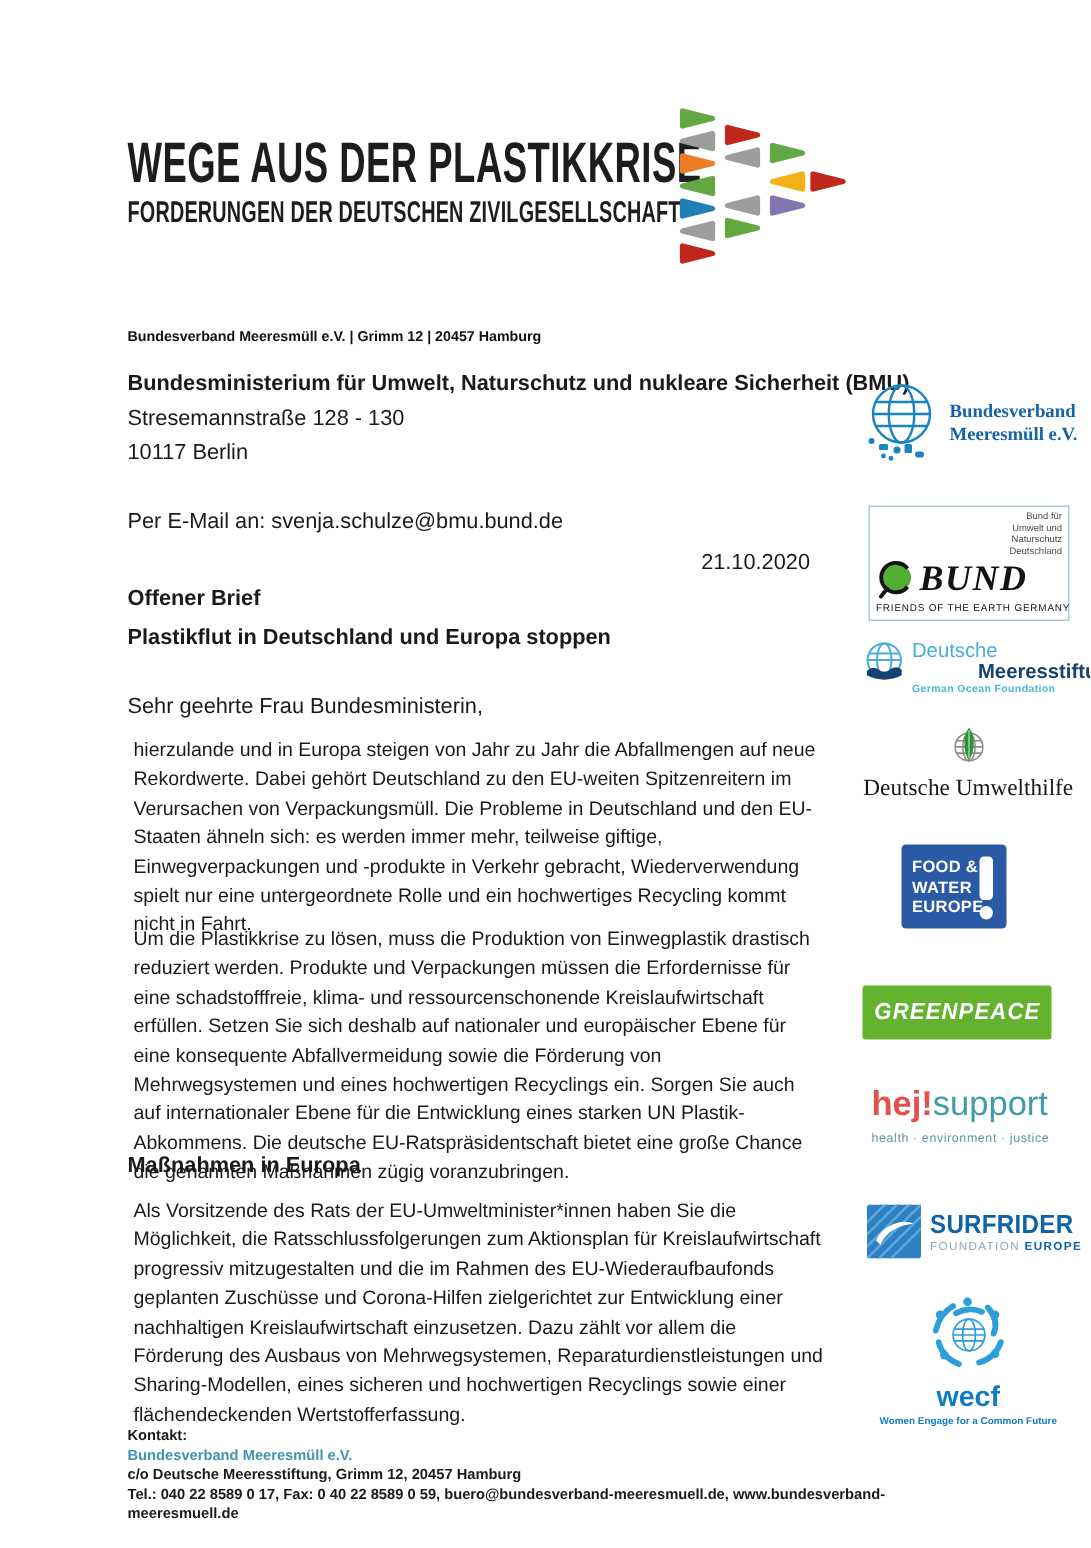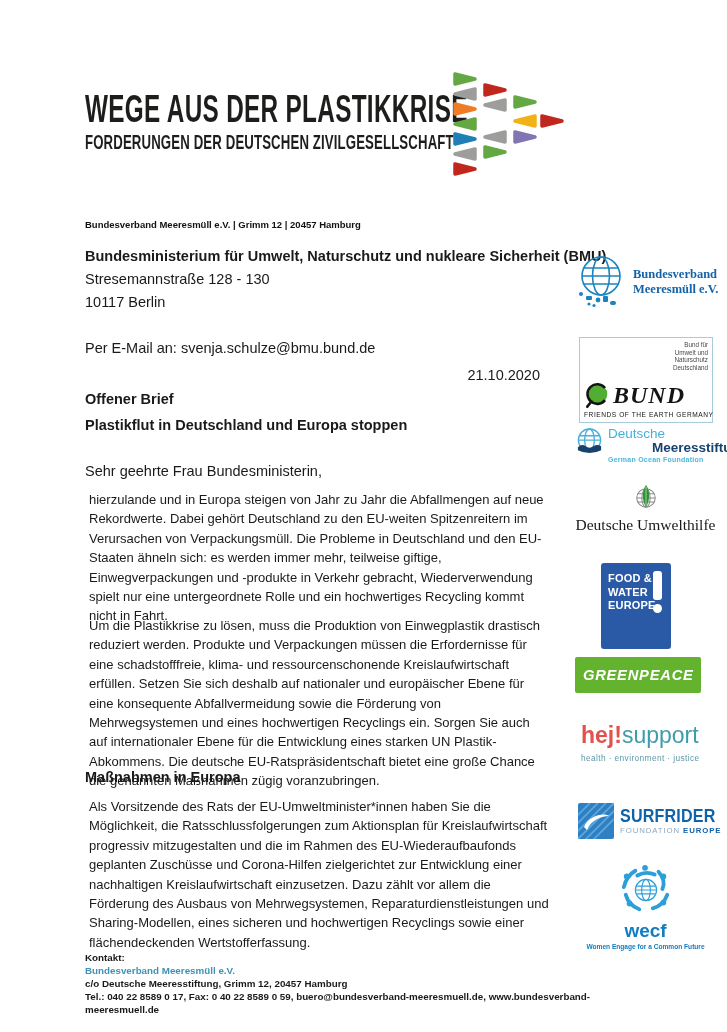--- a/index.html
+++ b/index.html
@@ -38,34 +38,34 @@
   
   .logo-col{position:absolute;left:573px;top:250px;width:148px;}
   .logo{position:absolute;left:0;}
 
   .bvm{top:3px;display:flex;align-items:center;gap:8px;}
   .bvm-text{font-family:"Liberation Serif",serif;font-weight:bold;color:#1563A8;
             font-size:12.5px;line-height:15px;}
 
   .bund{top:87px;left:6px;width:124px;border:1px solid #A8CBDC;padding:3px 4px 4px 4px;background:#fff;}
   .bund-tagline{text-align:right;font-size:6.3px;line-height:7.6px;color:#4a4a4a;}
-  .bund-row{display:flex;align-items:center;gap:1px;margin-top:10px;}
+  .bund-row{display:flex;align-items:center;gap:1px;margin-top:1px;}
   .bund-name{font-family:"Liberation Serif",serif;font-weight:bold;font-style:italic;
              font-size:24px;color:#141414;letter-spacing:1px;}
   .bund-sub{font-size:6.6px;letter-spacing:0.55px;color:#141414;margin-top:2px;white-space:nowrap;}
 
   .dms{top:177px;left:2px;display:flex;align-items:flex-start;gap:4px;}
   .dms-l1{color:#49AFD9;font-size:13.5px;line-height:14px;}
   .dms-l2{color:#16436E;font-size:13.5px;line-height:14px;font-weight:bold;margin-left:44px;}
   .dms-l3{color:#49B9DC;font-size:7px;font-weight:bold;letter-spacing:0.25px;margin-top:1px;}
 
   .duh{top:233px;width:145px;text-align:center;}
   .duh-name{font-family:"Liberation Serif",serif;font-size:15.5px;color:#181818;margin-top:1px;white-space:nowrap;}
 
-  .fwe{top:313px;left:28px;width:70px;height:86px;background:#2A5AA6;border-radius:3px;
+  .fwe{top:313px;left:28px;width:70px;height:56px;background:#2A5AA6;border-radius:3px;
        box-sizing:border-box;padding:9px 0 0 7px;position:absolute;}
   .fwe-line{color:#fff;font-weight:bold;font-size:11px;line-height:13.5px;letter-spacing:0.2px;}
   .fwe-bang-bar{position:absolute;right:9px;top:8px;width:9px;height:29px;background:#fff;border-radius:3px;}
   .fwe-bang-dot{position:absolute;right:9px;top:41px;width:9px;height:9px;background:#fff;border-radius:50%;}
 
   .gp{top:407px;left:2px;width:126px;height:36px;background:#63B32E;border-radius:2px;
       display:flex;align-items:center;justify-content:center;}
   .gp-name{color:#fff;font-weight:bold;font-style:italic;font-size:15.5px;letter-spacing:0.8px;
            transform:scaleX(0.95);white-space:nowrap;}
 

